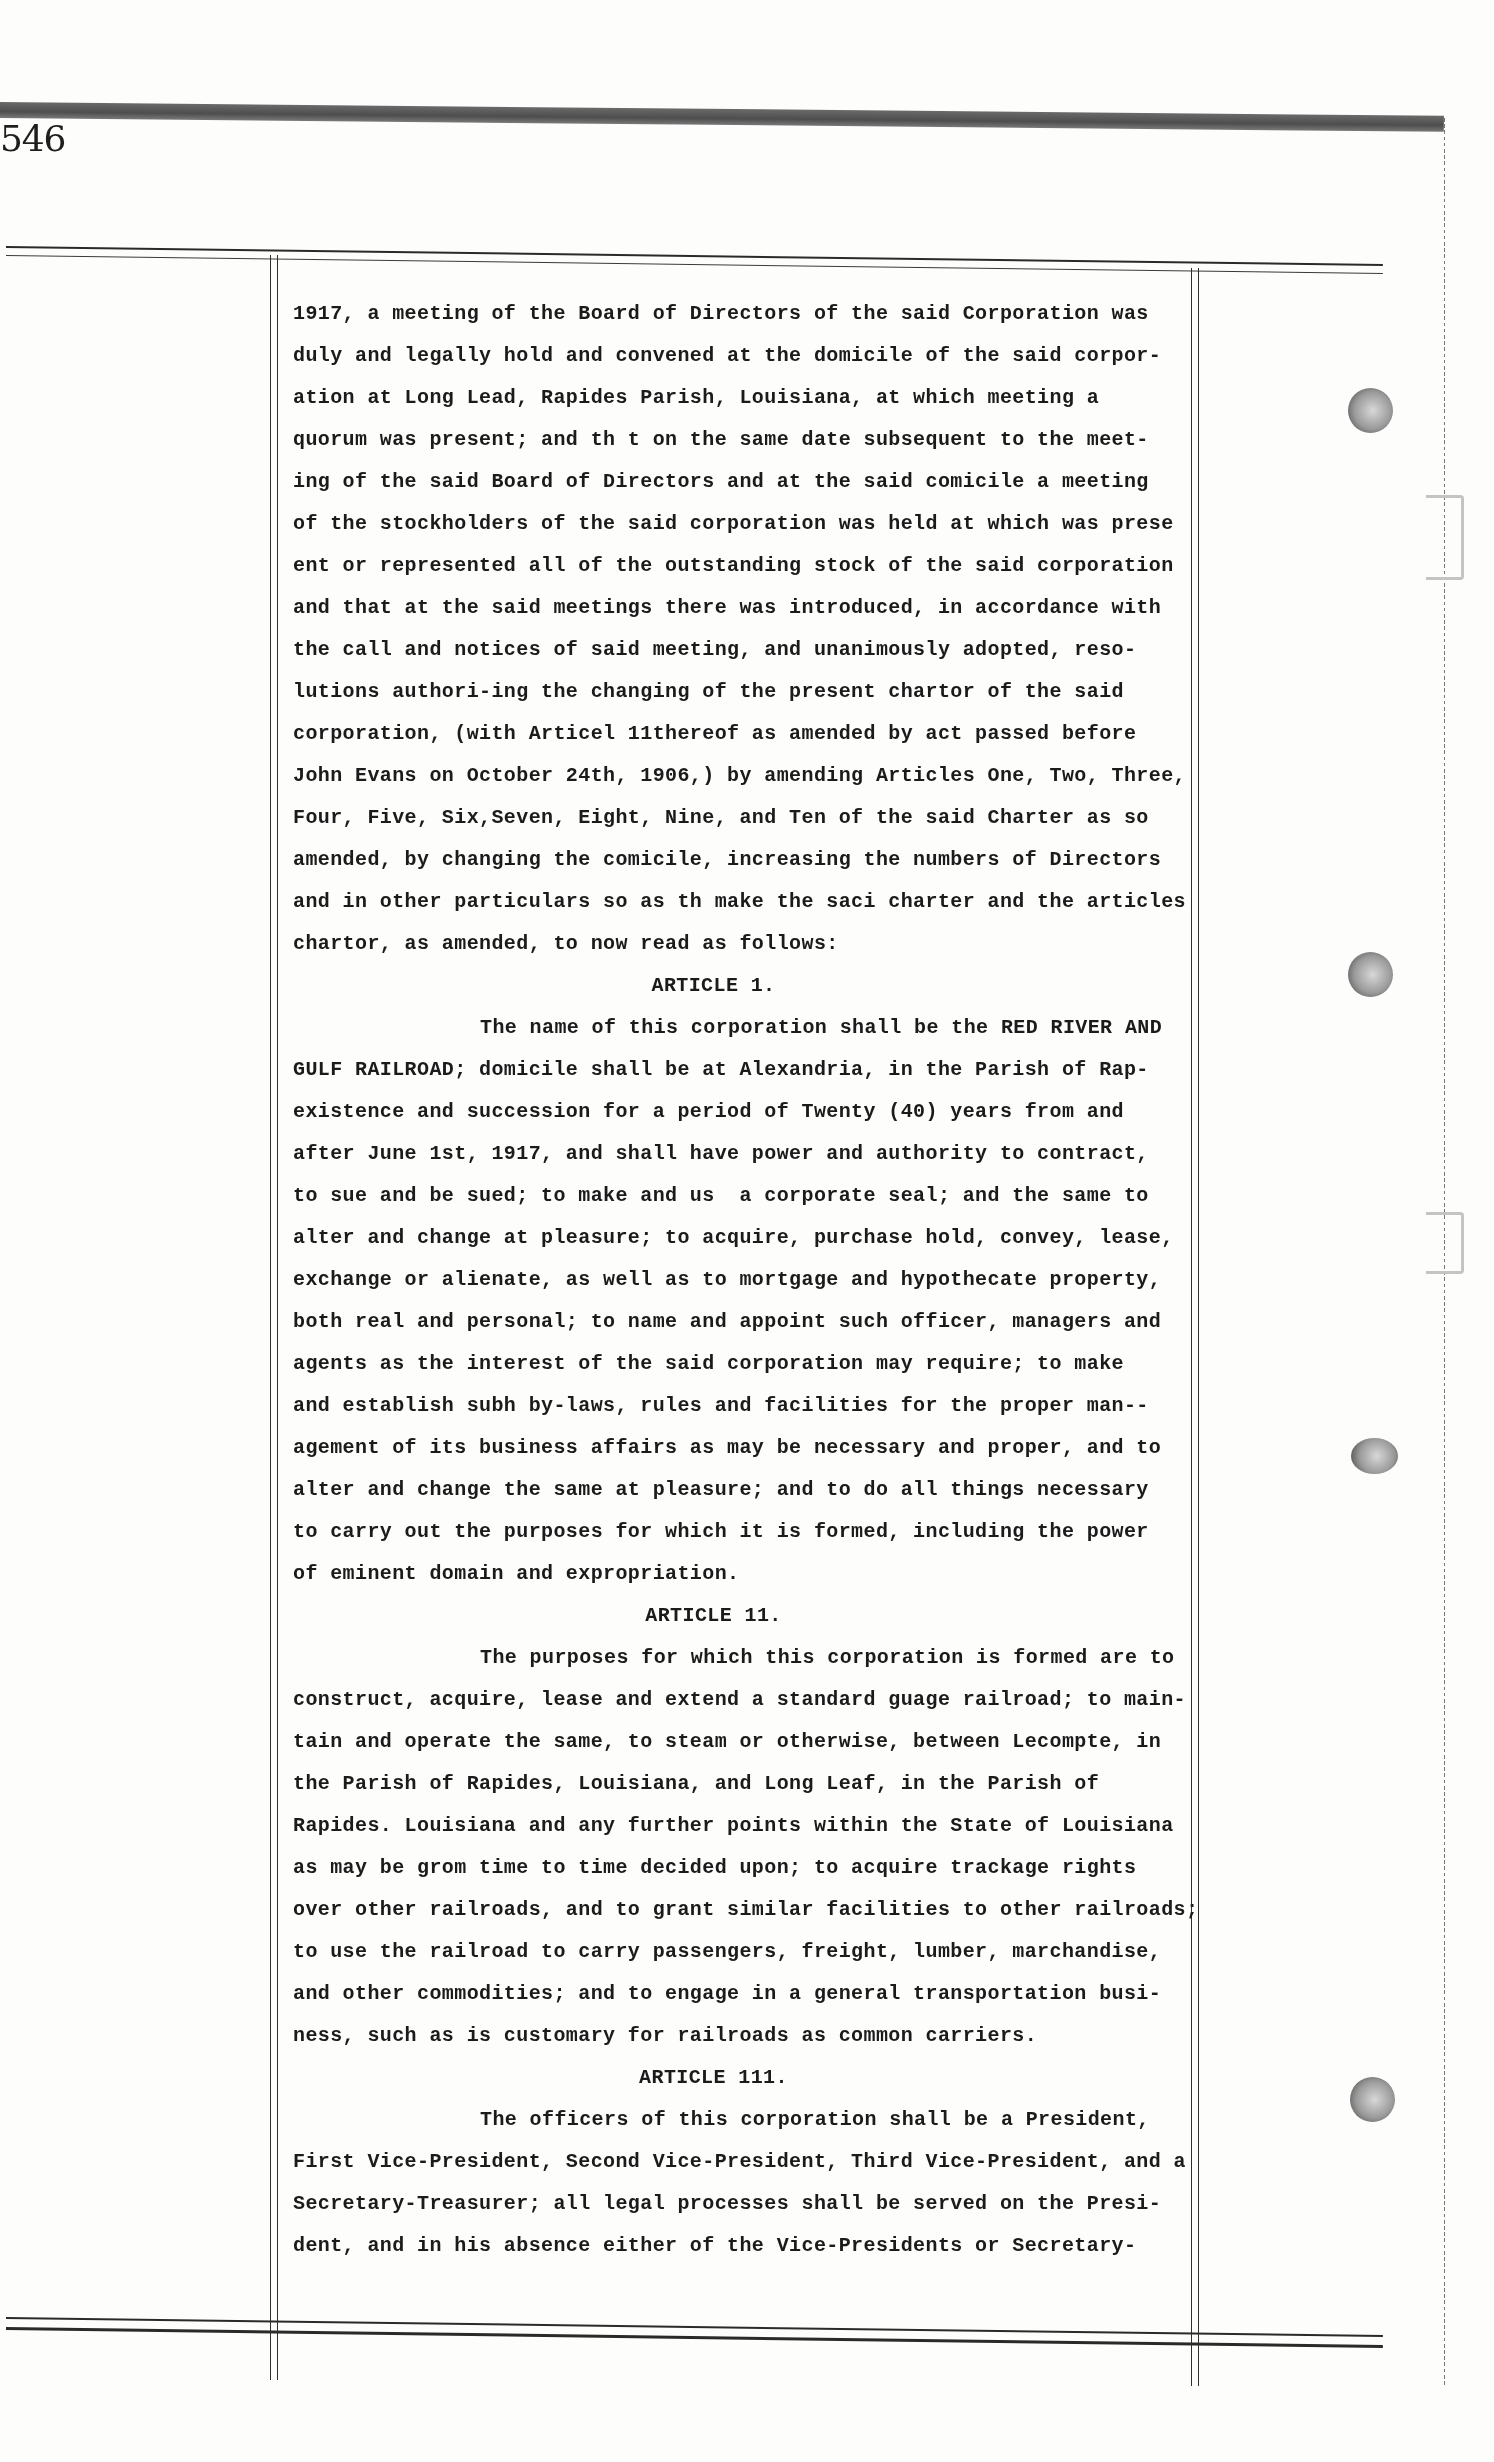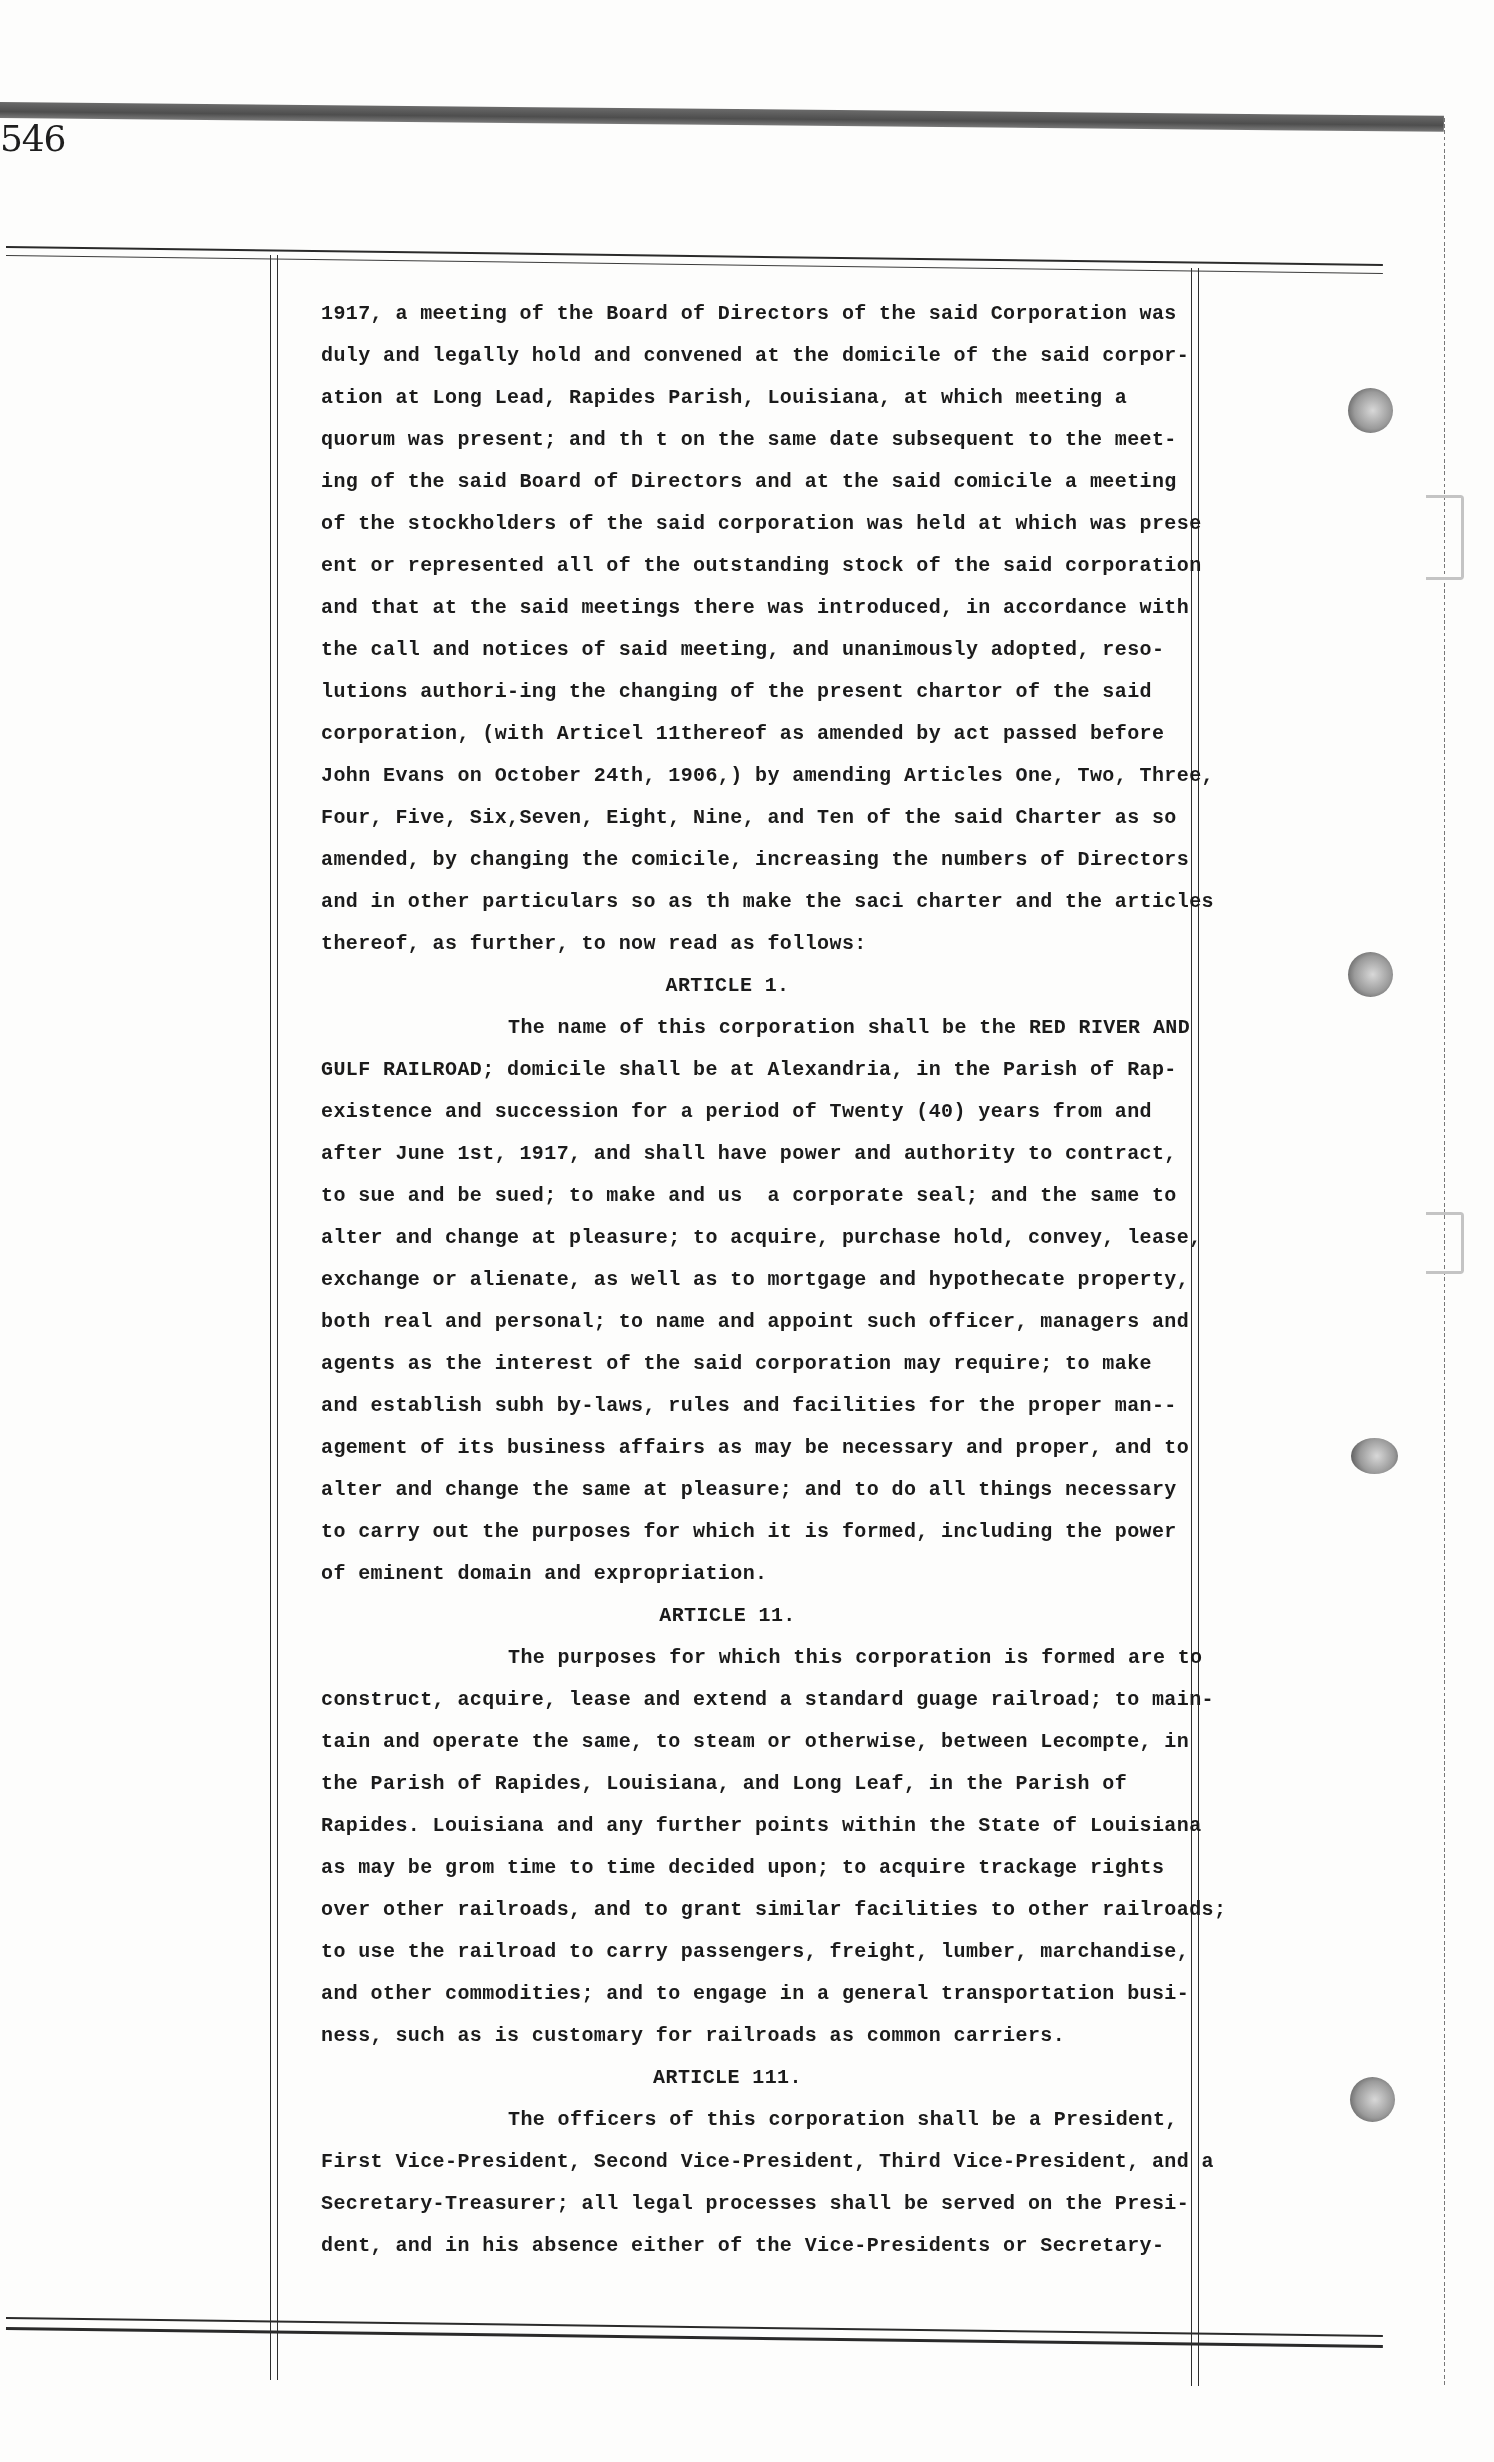--- a/index.html
+++ b/index.html
@@ -39,21 +39,21 @@
 
     
     .tab { position: absolute; width: 35px; height: 79px; border: 3.7px solid #c4c4c4; border-left: none; border-radius: 0 3.7px 3.7px 0; }
     .tab.t1 { left: 1426px; top: 495px; }
     .tab.t2 { left: 1426px; top: 1212px; height: 56px; }
 
     
     .body-text { position: absolute; left: 293px; top: 293px; width: 897px;
       font-family: "Liberation Mono", "DejaVu Sans Mono", monospace;
       font-size: 20px; color: #1b1b1b; font-weight: bold; letter-spacing: 0.4px; }
-    .line { height: 42px; line-height: 42px; white-space: pre; margin-left: 28px; }
+    .line { height: 42px; line-height: 42px; white-space: pre; }
     .line.heading { text-align: center; padding-right: 56px; box-sizing: border-box; }
     .line.indent { padding-left: 187px; }
   </style>
 </head>
 <body>
 
 <div class="page">
   <div class="top-band"></div>
   <div class="page-number">546</div>
 
@@ -85,21 +85,21 @@
       <div class="line">of the stockholders of the said corporation was held at which was prese</div>
       <div class="line">ent or represented all of the outstanding stock of the said corporation</div>
       <div class="line">and that at the said meetings there was introduced, in accordance with</div>
       <div class="line">the call and notices of said meeting, and unanimously adopted, reso-</div>
       <div class="line">lutions authori-ing the changing of the present chartor of the said</div>
       <div class="line">corporation, (with Articel 11thereof as amended by act passed before</div>
       <div class="line">John Evans on October 24th, 1906,) by amending Articles One, Two, Three,</div>
       <div class="line">Four, Five, Six,Seven, Eight, Nine, and Ten of the said Charter as so</div>
       <div class="line">amended, by changing the comicile, increasing the numbers of Directors</div>
       <div class="line">and in other particulars so as th make the saci charter and the articles</div>
-      <div class="line">thereof, as further, to now read as follows:</div>
+      <div class="line">chartor, as amended, to now read as follows:</div>
       <div class="line heading">ARTICLE 1.</div>
       <div class="line indent">The name of this corporation shall be the RED RIVER AND</div>
       <div class="line">GULF RAILROAD; domicile shall be at Alexandria, in the Parish of Rap-</div>
       <div class="line">existence and succession for a period of Twenty (40) years from and</div>
       <div class="line">after June 1st, 1917, and shall have power and authority to contract,</div>
       <div class="line">to sue and be sued; to make and us  a corporate seal; and the same to</div>
       <div class="line">alter and change at pleasure; to acquire, purchase hold, convey, lease,</div>
       <div class="line">exchange or alienate, as well as to mortgage and hypothecate property,</div>
       <div class="line">both real and personal; to name and appoint such officer, managers and</div>
       <div class="line">agents as the interest of the said corporation may require; to make</div>

